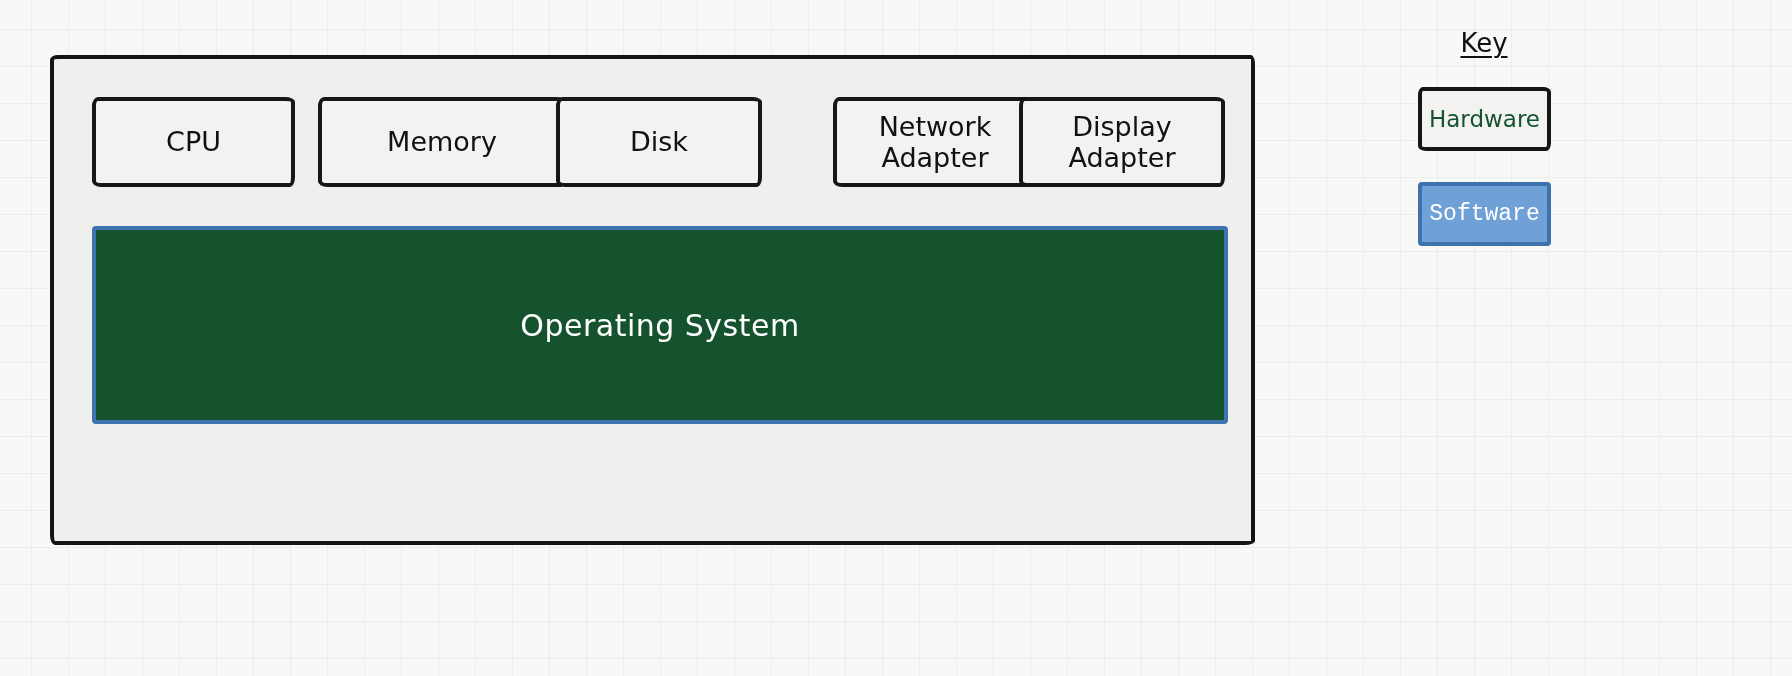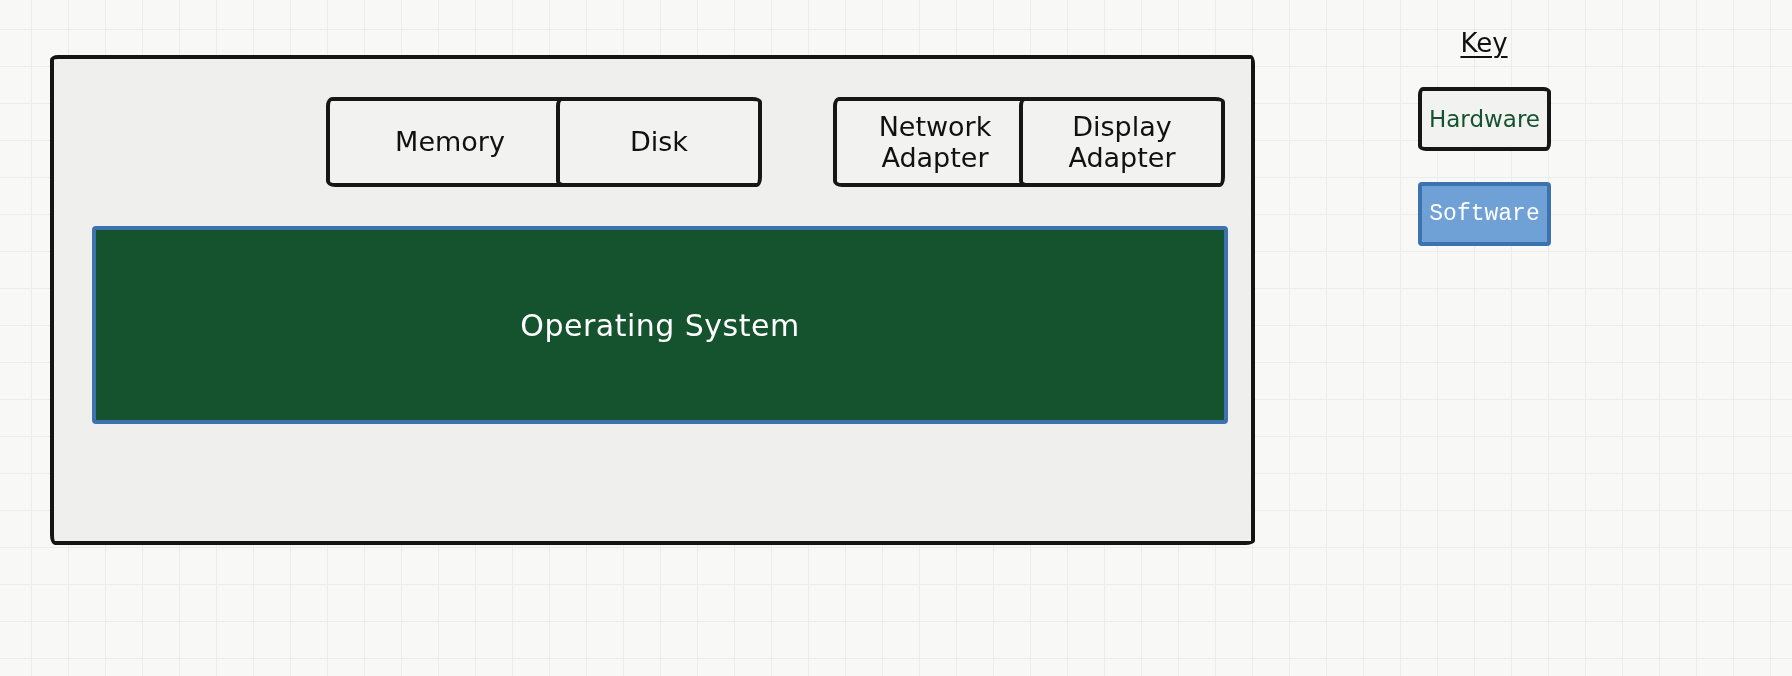--- a/index.html
+++ b/index.html
@@ -46,21 +46,21 @@
     display: flex;
     align-items: center;
     justify-content: center;
     text-align: center;
     font-size: 27px;
     color: #111;
     line-height: 1.15;
     padding: 4px 8px;
   }
   .hw-cpu     { left: 38px;  width: 203px; }
-  .hw-memory  { left: 272px; width: 248px; align-items: center; }
+  .hw-memory  { left: 264px; width: 248px; align-items: center; }
   .hw-disk    { left: 502px; width: 206px; }
   .hw-network { left: 735px; width: 204px; margin-left: 44px; }
   .hw-display { left: 965px; width: 206px; }
 
   
   .os-box {
     position: absolute;
     left: 38px;
     top: 167px;
     width: 1136px;
@@ -127,20 +127,23 @@
     font-family: Liberation Mono, monospace;
   }
 </style>
 </head>
 <body>
 
 <div class="canvas">
 
   <div class="computer-box">
 
+    <div class="hw-box hw-cpu">
+      <span>CPU</span>
+    </div>
 
     <div class="hw-box hw-memory">
       <span>Memory</span>
     </div>
 
     <div class="hw-box hw-disk">
       <span>Disk</span>
     </div>
 
     <div class="hw-box hw-network">

